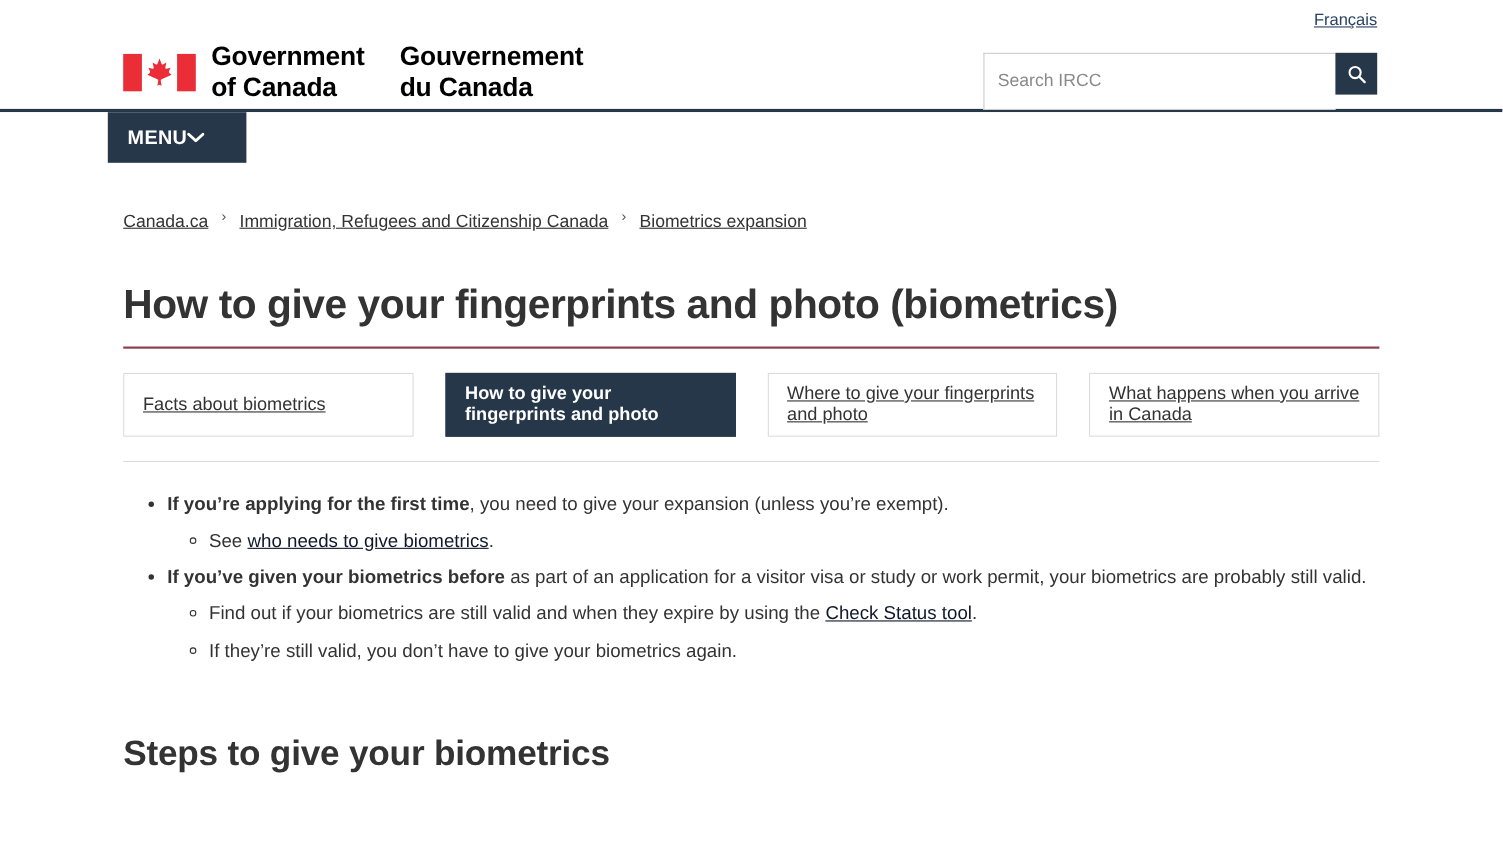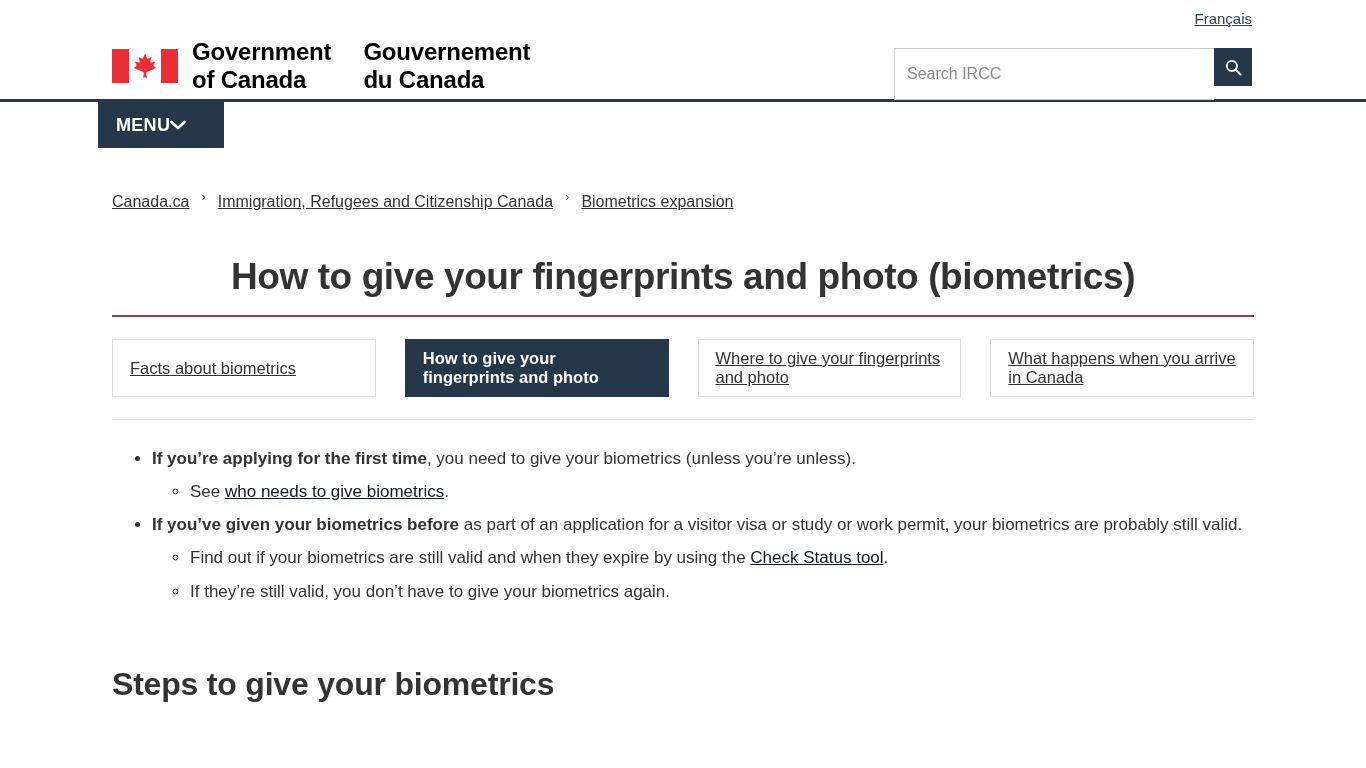--- a/index.html
+++ b/index.html
@@ -162,21 +162,20 @@
 
   .page-title {
     font-family: "Liberation Sans", "DejaVu Sans", sans-serif;
     font-size: 37px;
     font-weight: bold;
     color: #333;
     letter-spacing: -0.4px;
     margin: 45px 0 0 0;
     padding-bottom: 17px;
     border-bottom: 2px solid #8d4050;
-    text-align: center;
   }
 
   
   .tabs {
     display: grid;
     grid-template-columns: 1fr 1fr 1fr 1fr;
     gap: 11px 29px;
     margin-top: 22px;
     padding-bottom: 22px;
     border-bottom: 1px solid #dcdcdc;
@@ -316,21 +315,21 @@
       <span class="tab-label">Where to give your fingerprints and photo</span>
     </div>
     <div class="tab">
       <span class="tab-label">What happens when you arrive in Canada</span>
     </div>
   </div>
 
   <div class="content">
     <ul class="lvl1">
       <li>
-        <b>If you’re applying for the first time</b><span>, you need to give your biometrics (unless you’re unless).</span>
+        <b>If you’re applying for the first time</b><span>, you need to give your expansion (unless you’re exempt).</span>
         <ul class="lvl2">
           <li>
             <span>See </span><a>who needs to give biometrics</a><span>.</span>
           </li>
         </ul>
       </li>
       <li>
         <b>If you’ve given your biometrics before</b><span> as part of an application for a visitor visa or study or work permit, your biometrics are probably still valid.</span>
         <ul class="lvl2">
           <li>

